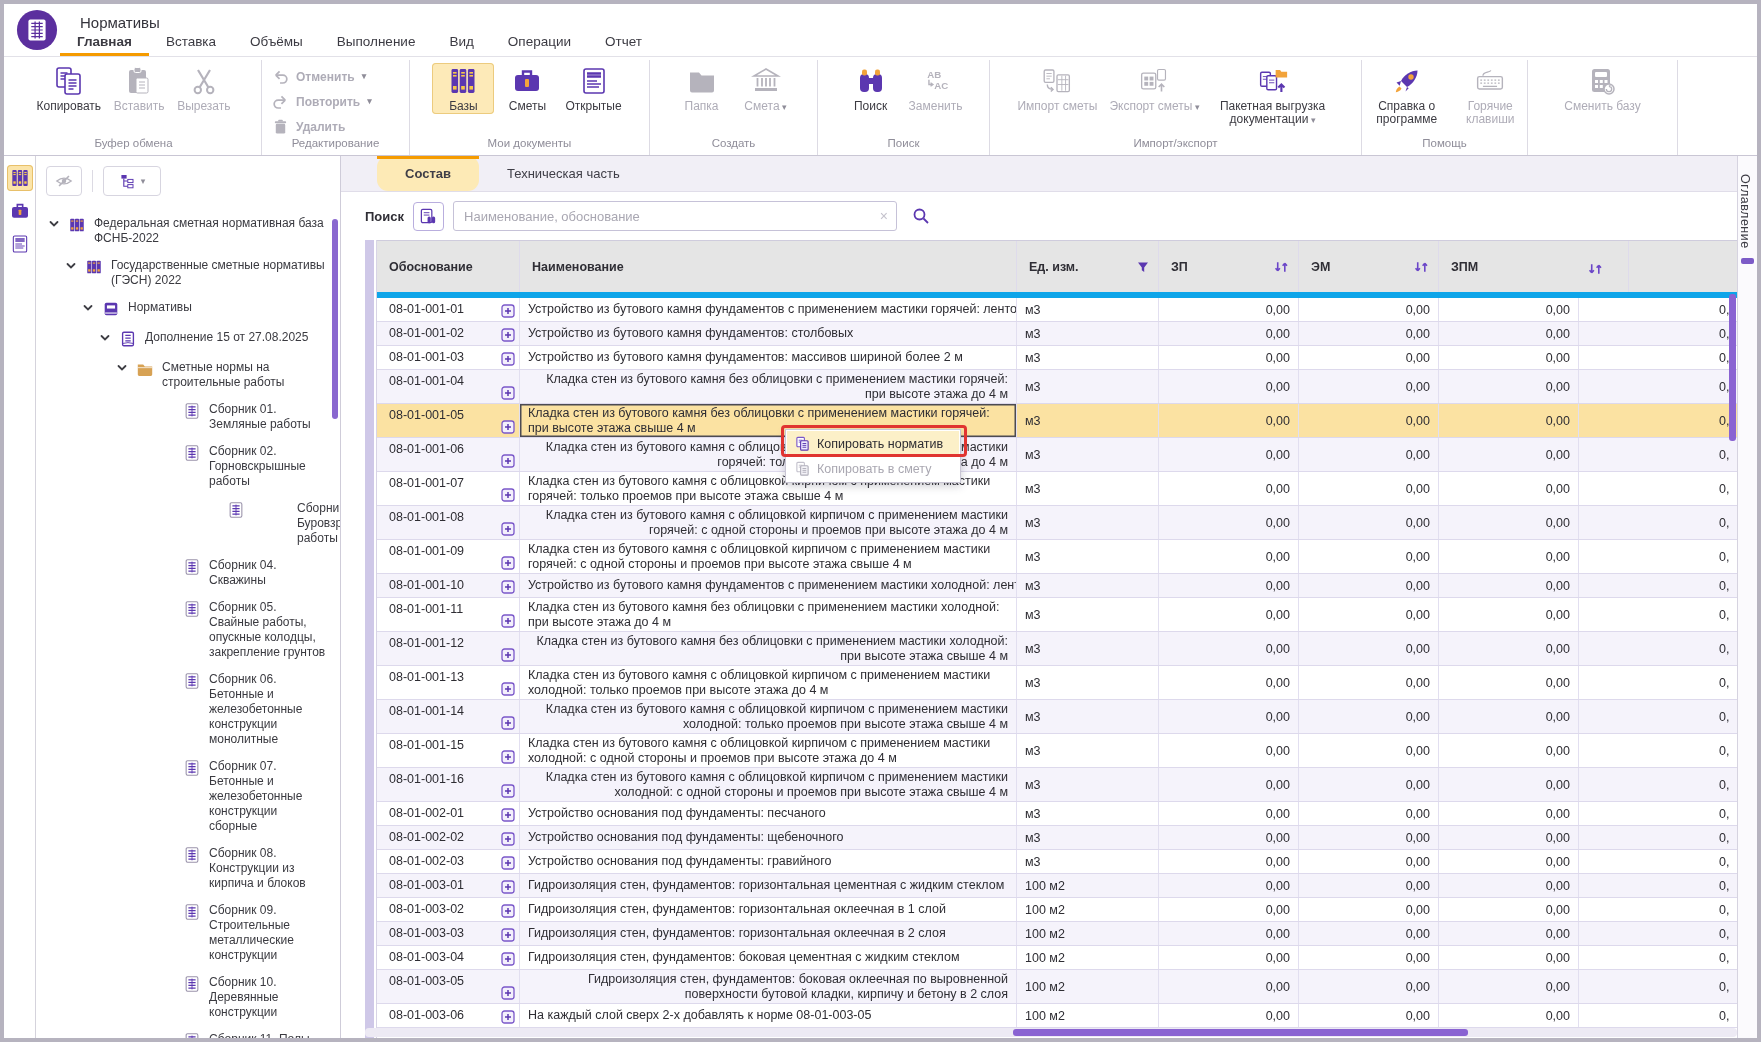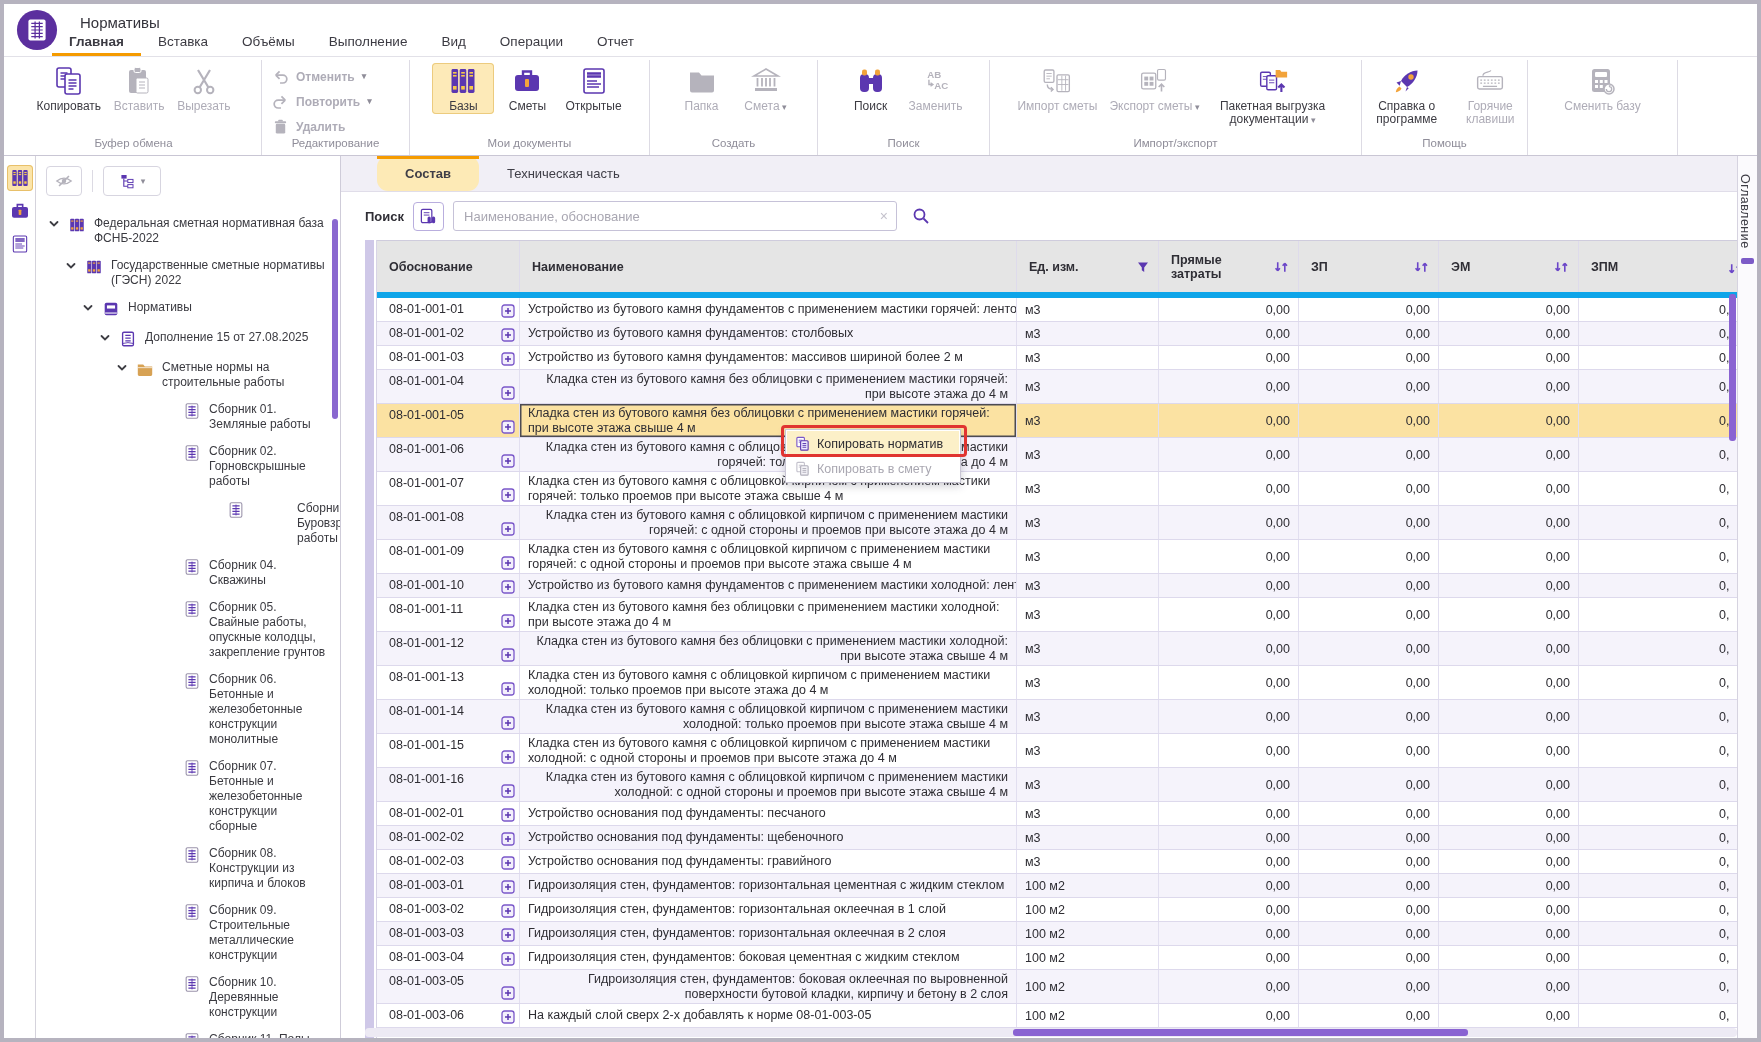--- a/index.html
+++ b/index.html
@@ -3,21 +3,21 @@
 <meta charset="utf-8">
 <style>
   html,body{margin:0;padding:0;overflow:hidden;background:#e9e8ee;}
   *{box-sizing:border-box;}
   .window{position:relative;width:1761px;height:1042px;border:4px solid #b6b3bf;background:#fff;
     font-family:"Liberation Sans",sans-serif;color:#2e2d33;overflow:hidden;}
   
   .titlebar{height:52px;position:relative;background:#fff;}
   .app-logo{position:absolute;left:12px;top:5px;width:42px;height:42px;}
   .app-title{position:absolute;left:76px;top:10px;font-size:15px;color:#35343c;}
-  .ribbon-tabs{position:absolute;left:48px;bottom:0;display:flex;}
+  .ribbon-tabs{position:absolute;left:56px;bottom:0;display:flex;}
   .rtab{padding:0 17px;height:27px;line-height:25px;font-size:13.5px;color:#3c3b43;position:relative;cursor:pointer;}
   .rtab.active{font-weight:bold;}
   .rtab.active::after{content:"";position:absolute;left:0;right:0;bottom:0;height:3px;background:#f59b00;}
   
   .ribbon{height:100px;border-top:1px solid #e2e1e8;border-bottom:1px solid #c9c6d4;display:flex;padding:3px 0 0 2px;background:#fff;}
   .rgroup{display:flex;flex-direction:column;border-right:1px solid #dddbe4;flex:0 0 auto;}
   .rbtns{flex:1;display:flex;align-items:flex-start;justify-content:center;gap:2px;padding-top:3px;}
   .rcaption{height:18px;font-size:11.5px;color:#8f8d99;text-align:center;}
   .rbtn{min-width:62px;max-width:132px;padding:3px 5px 1px;display:flex;flex-direction:column;align-items:center;gap:4px;border-radius:4px;cursor:pointer;}
   .rbtn .icn{width:30px;height:30px;display:inline-flex;}
@@ -730,29 +730,20 @@
                 <span class="hlabel">Наименование</span>
               </div>
               <div class="hcol c2" style="width: 142px;">
                 <span class="hlabel">Ед. изм.</span>
                 <span class="icn" style="width: 14px; height: 14px;">
                   <svg viewBox="0 0 14 14">
                     <path d="M2 2.5 h10 L8.2 7.5 V12 l-2.4 -1.7 V7.5 Z" fill="#5b37b0"></path>
                   </svg>
                 </span>
               </div>
-              <div class="hcol c3" style="width: 140px;">
-                <span class="hlabel">Прямые затраты</span>
-                <span class="icn" style="width: 17px; height: 14px;">
-                  <svg viewBox="0 0 18 14">
-                    <path d="M5 2 v9 M5 11 l-2.3 -2.6 M5 11 l2.3 -2.6" stroke="#6b46c8" stroke-width="1.7" fill="none"></path>
-                    <path d="M12.5 12 v-9 M12.5 3 l-2.3 2.6 M12.5 3 l2.3 2.6" stroke="#6b46c8" stroke-width="1.7" fill="none"></path>
-                  </svg>
-                </span>
-              </div>
               <div class="hcol c4" style="width: 140px;">
                 <span class="hlabel">ЗП</span>
                 <span class="icn" style="width: 17px; height: 14px;">
                   <svg viewBox="0 0 18 14">
                     <path d="M5 2 v9 M5 11 l-2.3 -2.6 M5 11 l2.3 -2.6" stroke="#6b46c8" stroke-width="1.7" fill="none"></path>
                     <path d="M12.5 12 v-9 M12.5 3 l-2.3 2.6 M12.5 3 l2.3 2.6" stroke="#6b46c8" stroke-width="1.7" fill="none"></path>
                   </svg>
                 </span>
               </div>
               <div class="hcol c5" style="width: 140px;">

